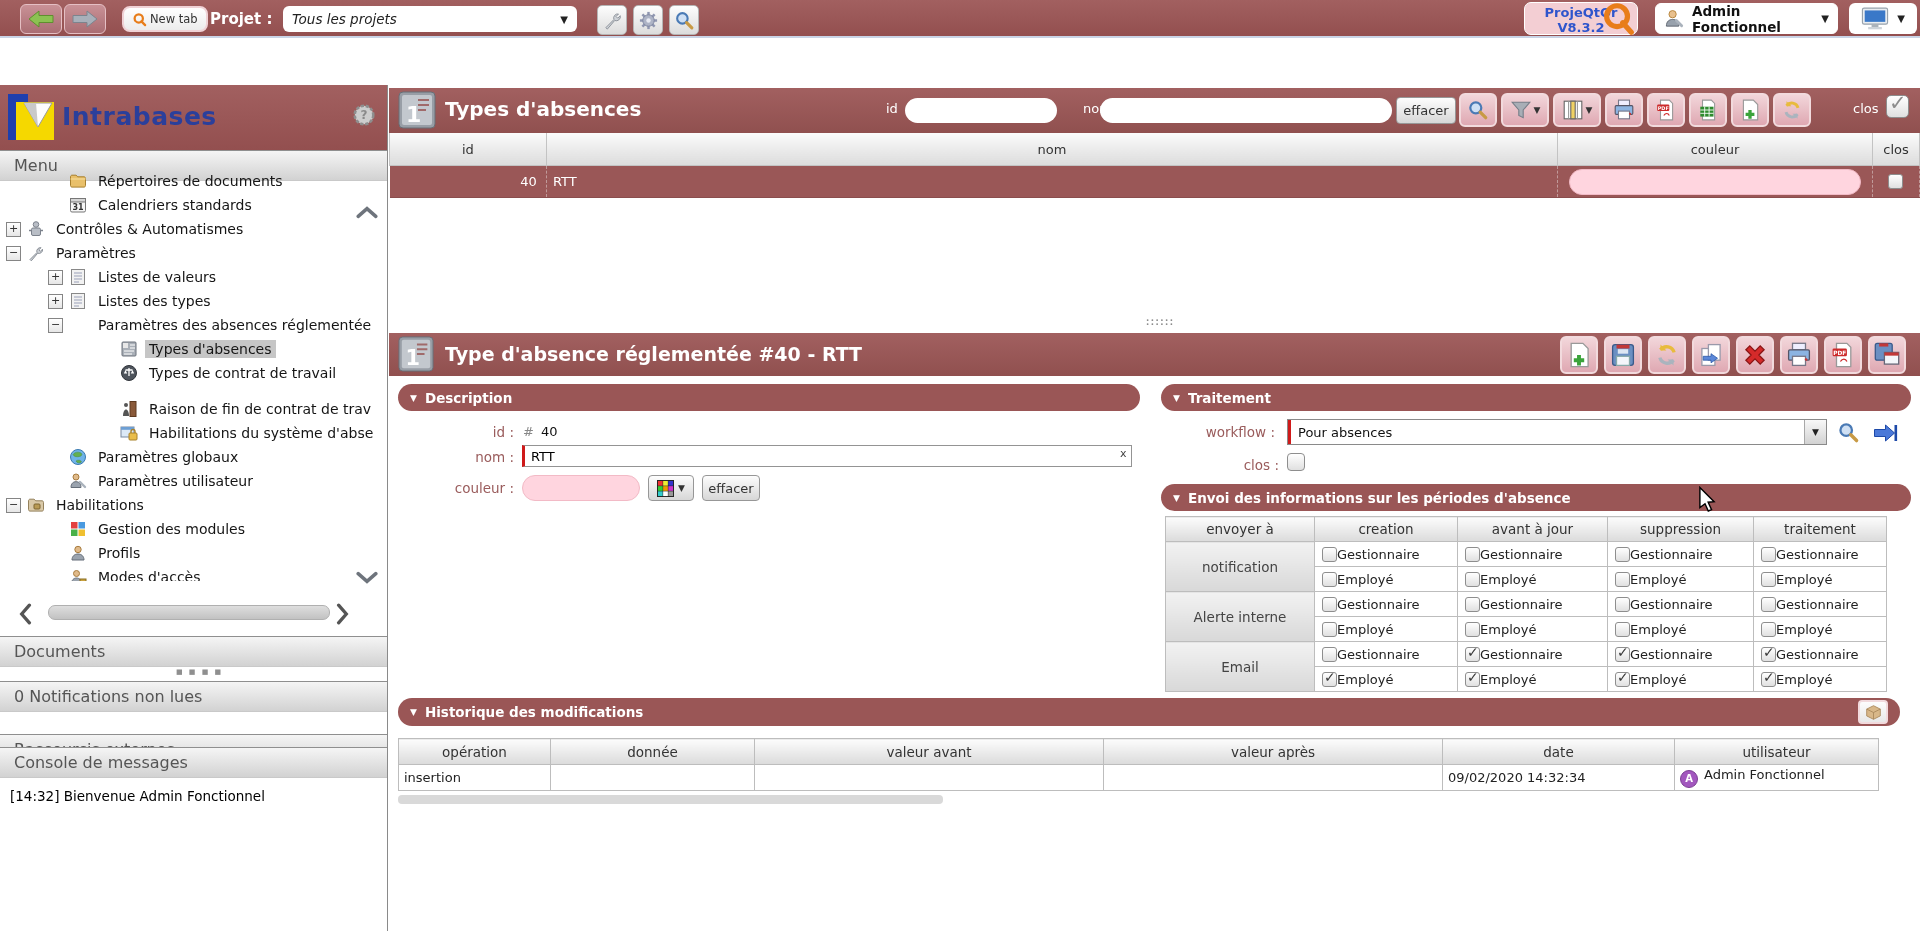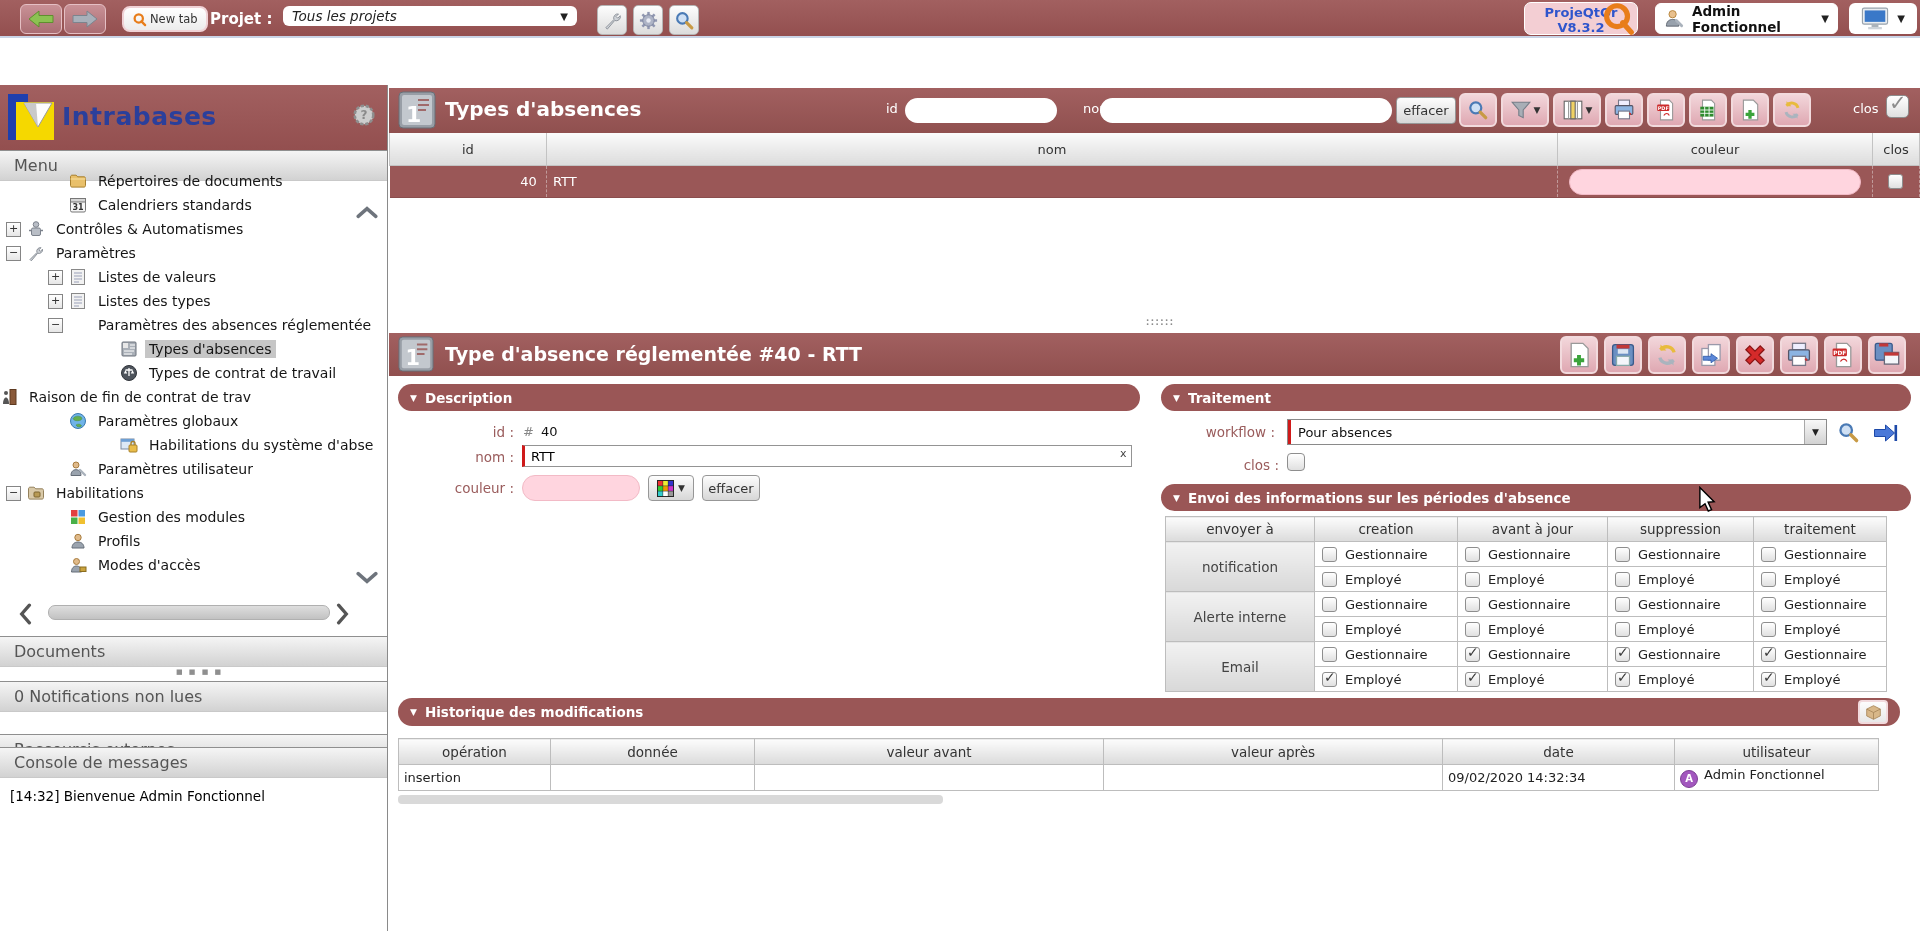--- a/index.html
+++ b/index.html
@@ -11,21 +11,21 @@
   
   #topbar{position:absolute;left:0;top:0;width:1920px;height:38px;
     background:linear-gradient(#a26060,#934f4f);border-bottom:2px solid #c9d4e6;box-sizing:border-box}
   .tb-navbtn{position:absolute;top:4px;width:40px;height:28px;border-radius:6px;
     border:1px solid #e5bfc4;background:linear-gradient(#c99196,#aa6d73);
     display:flex;align-items:center;justify-content:center}
   .tb-newtab{position:absolute;left:122px;top:6px;height:26px;border-radius:8px;
     border:2px solid #f0d2d6;background:linear-gradient(#ffffff,#ececec);
     display:flex;align-items:center;gap:3px;padding:0 8px;font-size:11.5px;color:#333;box-sizing:border-box}
   .tb-label{position:absolute;color:#fff;font-weight:bold;font-size:15px;line-height:38px}
-  .tb-select{position:absolute;left:283px;top:6px;width:294px;height:20px;background:#fff;
+  .tb-select{position:absolute;left:283px;top:6px;width:294px;height:26px;background:#fff;
     border-radius:6px;display:flex;align-items:center;padding:0 9px;box-sizing:border-box;
     font-style:italic;font-size:13.5px;color:#222}
   .tb-select .caret{margin-left:auto;font-size:10px;color:#222;font-style:normal}
   .tb-sqbtn{position:absolute;top:5px;width:28px;height:28px;border-radius:5px;border:1px solid #b5b5b5;
     background:linear-gradient(#fdfdfd,#dcdcdc);display:flex;align-items:center;justify-content:center}
   #tb-title{position:absolute;left:921px;top:0;width:240px;text-align:center;line-height:38px;
     color:#fff;font-weight:bold;font-size:15.5px}
   #logo-badge{position:absolute;left:1524px;top:2px;width:114px;height:33px;background:#f3ced3;
     border:1px solid #ffffff;border-radius:7px;color:#2f55cc;font-weight:bold;font-size:13px;
     line-height:15px;text-align:center;padding-top:2px;box-sizing:border-box}
@@ -102,21 +102,21 @@
   .ddl .req{width:3px;background:#cf1a1a;flex:none}
   .ddl .val{flex:1;padding-left:7px;font-size:13px;color:#111;display:flex;align-items:center}
   .ddl .ab{width:21px;background:linear-gradient(#f8f8f8,#d2d2d2);border-left:1px solid #a8a8a8;
     display:flex;align-items:center;justify-content:center;font-size:9px;color:#222;flex:none}
 
   .gridtbl{border-collapse:collapse;table-layout:fixed}
   .gridtbl th{background:linear-gradient(#fcfcfc,#dbdbdb);border:1px solid #bdbdbd;font-weight:normal;
     color:#333;font-size:13.5px;height:24px;padding:0}
   .gridtbl td{border:1px solid #bdbdbd;background:#fff;font-size:13px;height:24px;padding:0}
   .gridtbl td.grp{background:linear-gradient(#f2f2f2,#d8d8d8);text-align:center;color:#444;font-size:13.5px}
-  .cbwrap{display:flex;align-items:center;gap:8px;padding-left:7px}
+  .cbwrap{display:flex;align-items:center;padding-left:7px}
 
   #hist-table th{height:25px}
   #hist-table td{height:25px;padding:0 5px}
   .avatar{width:16px;height:16px;border-radius:50%;background:#a257be;border:1px solid #7d3f95;color:#fff;
     font-size:10px;font-weight:bold;display:inline-flex;align-items:center;justify-content:center;
     vertical-align:-3px;margin-right:6px}
   #hist-hscroll{position:absolute;left:9px;top:462px;width:545px;height:9px;border-radius:4px;background:#d9d9d9}
   .dotgrid{color:#8a8a8a;font-size:6px;line-height:4px;letter-spacing:1px;text-align:center}
 </style>
 </head>
@@ -318,50 +318,50 @@
         <div class="trow" style="padding-left: 120px;">
           <span class="ticon">
             <svg viewBox="0 0 18 18">
               <circle cx="9" cy="9" r="7.5" fill="#4e545c" stroke="#30343a"></circle>
               <path d="M9 4v8M5.5 6h7" stroke="#fff" stroke-width="1.3"></path>
               <path d="M5.5 6l-1.7 3.4h3.4zM12.5 6l-1.7 3.4h3.4z" fill="#fff"></path>
             </svg>
           </span>
           <span class="lbl">Types de contrat de travail</span>
         </div>
-        <div class="trow" style="">
+        <div class="trow" style="padding-left: 120px; margin-top: 12px;">
           <span class="ticon">
             <svg viewBox="0 0 18 18">
               <rect x="10" y="1.5" width="6" height="15" fill="#8a5a3a" stroke="#5e3a20"></rect>
               <circle cx="6" cy="5" r="2" fill="#555"></circle>
               <path d="M3 16c0-4 1.5-6.5 3-6.5S9 12 9 16z" fill="#555"></path>
             </svg>
           </span>
           <span class="lbl">Raison de fin de contrat de trav</span>
-        </div>
-        <div class="trow" style="padding-left: 48px;">
-          <div class="tspace"></div>
-          <span class="ticon">
-            <svg viewBox="0 0 18 18">
-              <circle cx="9" cy="9" r="7.5" fill="#6fb3e8" stroke="#3a7ab0"></circle>
-              <path d="M4 6.5C6 4 9 3.5 12 5c1.5 1 1 3-1.5 3.5S5 9 4 6.5zM7 13c2-1.5 5-1 5.5 1-2 1.5-4.5 1-5.5-1z" fill="#63b04e" stroke="#4a8a3a" stroke-width=".5"></path>
-            </svg>
-          </span>
-          <span class="lbl">Paramètres globaux</span>
         </div>
         <div class="trow" style="padding-left: 120px;">
           <span class="ticon">
             <svg viewBox="0 0 18 18">
               <rect x="1" y="3" width="13" height="10" fill="#dce9f6" stroke="#7a8aa0"></rect>
               <rect x="1" y="3" width="13" height="2.8" fill="#6d9fd4"></rect>
               <rect x="9" y="9" width="8" height="7" rx="1" fill="#e9bd4a" stroke="#a8812a"></rect>
               <path d="M11 9V7.5a2 2 0 014 0V9" fill="none" stroke="#a8812a" stroke-width="1.4"></path>
             </svg>
           </span>
           <span class="lbl">Habilitations du système d'abse</span>
+        </div>
+        <div class="trow" style="padding-left: 48px;">
+          <div class="tspace"></div>
+          <span class="ticon">
+            <svg viewBox="0 0 18 18">
+              <circle cx="9" cy="9" r="7.5" fill="#6fb3e8" stroke="#3a7ab0"></circle>
+              <path d="M4 6.5C6 4 9 3.5 12 5c1.5 1 1 3-1.5 3.5S5 9 4 6.5zM7 13c2-1.5 5-1 5.5 1-2 1.5-4.5 1-5.5-1z" fill="#63b04e" stroke="#4a8a3a" stroke-width=".5"></path>
+            </svg>
+          </span>
+          <span class="lbl">Paramètres globaux</span>
         </div>
         <div class="trow" style="padding-left: 48px;">
           <div class="tspace"></div>
           <span class="ticon">
             <svg viewBox="0 0 18 18">
               <circle cx="7" cy="5" r="3" fill="#e0ba8a" stroke="#a87c3e"></circle>
               <path d="M2 15.5c0-4 2.2-5.8 5-5.8s5 1.8 5 5.8z" fill="#9aa3ae" stroke="#656d78"></path>
               <path d="M11 10l5 5" stroke="#aab2bc" stroke-width="2.4" stroke-linecap="round"></path>
             </svg>
           </span>

